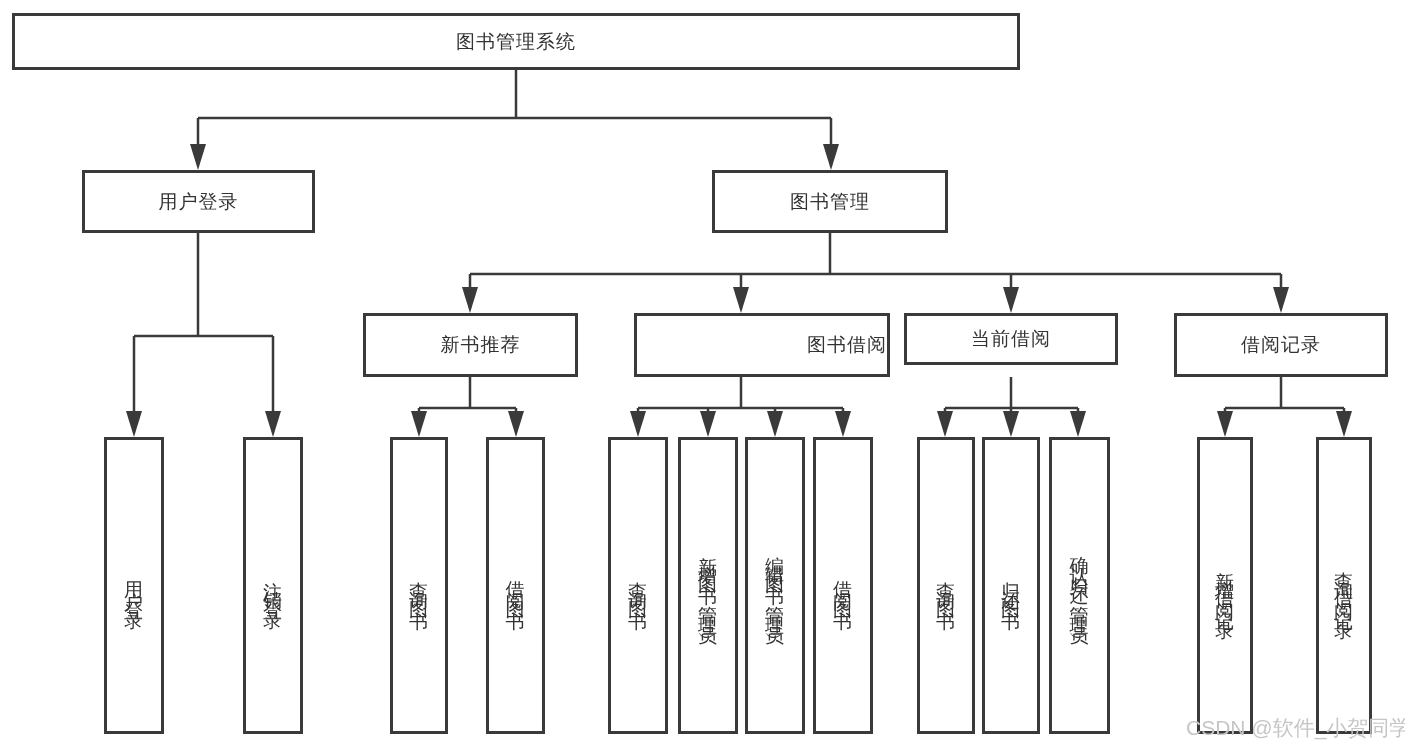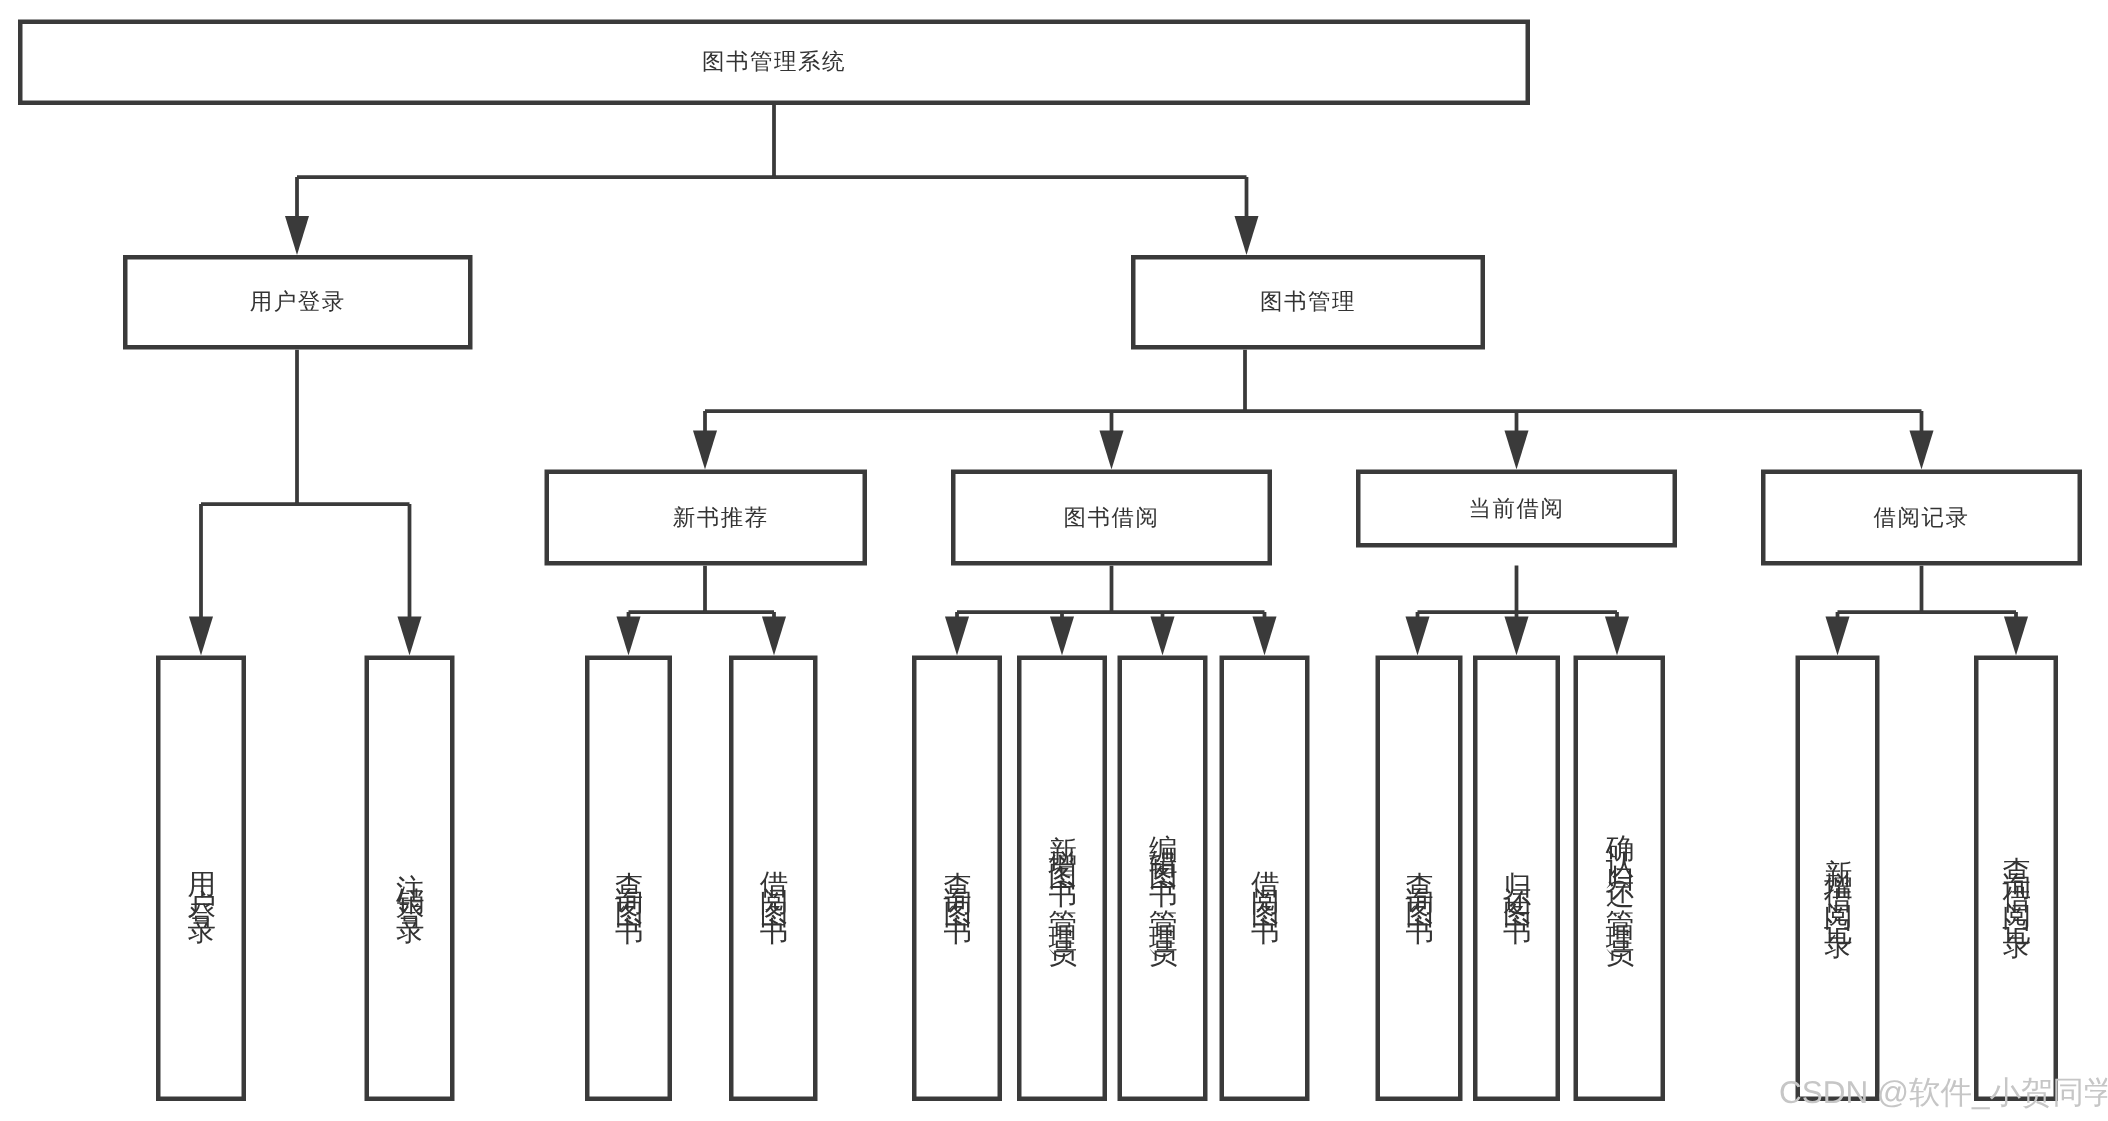--- a/index.html
+++ b/index.html
@@ -27,21 +27,21 @@
     position: absolute;
     box-sizing: border-box;
     background: #ffffff;
     border: 3px solid #3a3a3a;
     display: flex;
     align-items: center;
     justify-content: center;
     z-index: 2;
   }
   .hlabel {
-    font-size: 15px;
+    font-size: 19px;
     color: #333333;
     letter-spacing: 1px;
     white-space: nowrap;
   }
   .vtext {
     writing-mode: vertical-rl;
     text-orientation: mixed;
     font-size: 19px;
     letter-spacing: 10px;
     color: #333333;
@@ -109,28 +109,28 @@
     </g>
   </svg>
 
   <div class="node" style="left:12px; top:13px; width:1008px; height:57px;">
     <span class="hlabel">图书管理系统</span>
   </div>
 
   <div class="node" style="left:82px; top:170px; width:233px; height:63px;">
     <span class="hlabel">用户登录</span>
   </div>
-  <div class="node" style="left:712px; top:170px; width:236px; height:63px;margin-left:42px;">
+  <div class="node" style="left:712px; top:170px; width:236px; height:63px;">
     <span class="hlabel">图书管理</span>
   </div>
 
   <div class="node" style="left:363px; top:313px; width:215px; height:64px;padding-left:20px;">
     <span class="hlabel">新书推荐</span>
   </div>
-  <div class="node" style="left:634px; top:313px; width:214px; height:64px;">
+  <div class="node" style="left:634px; top:313px; width:256px; height:64px;justify-content:flex-end;">
     <span class="hlabel">图书借阅</span>
   </div>
   <div class="node" style="left:904px; top:313px; width:214px; height:52px;">
     <span class="hlabel">当前借阅</span>
   </div>
   <div class="node" style="left:1174px; top:313px; width:214px; height:64px;text-align:right;">
     <span class="hlabel">借阅记录</span>
   </div>
 
   <div class="node" style="left:104px; top:437px; width:60px; height:297px;">

